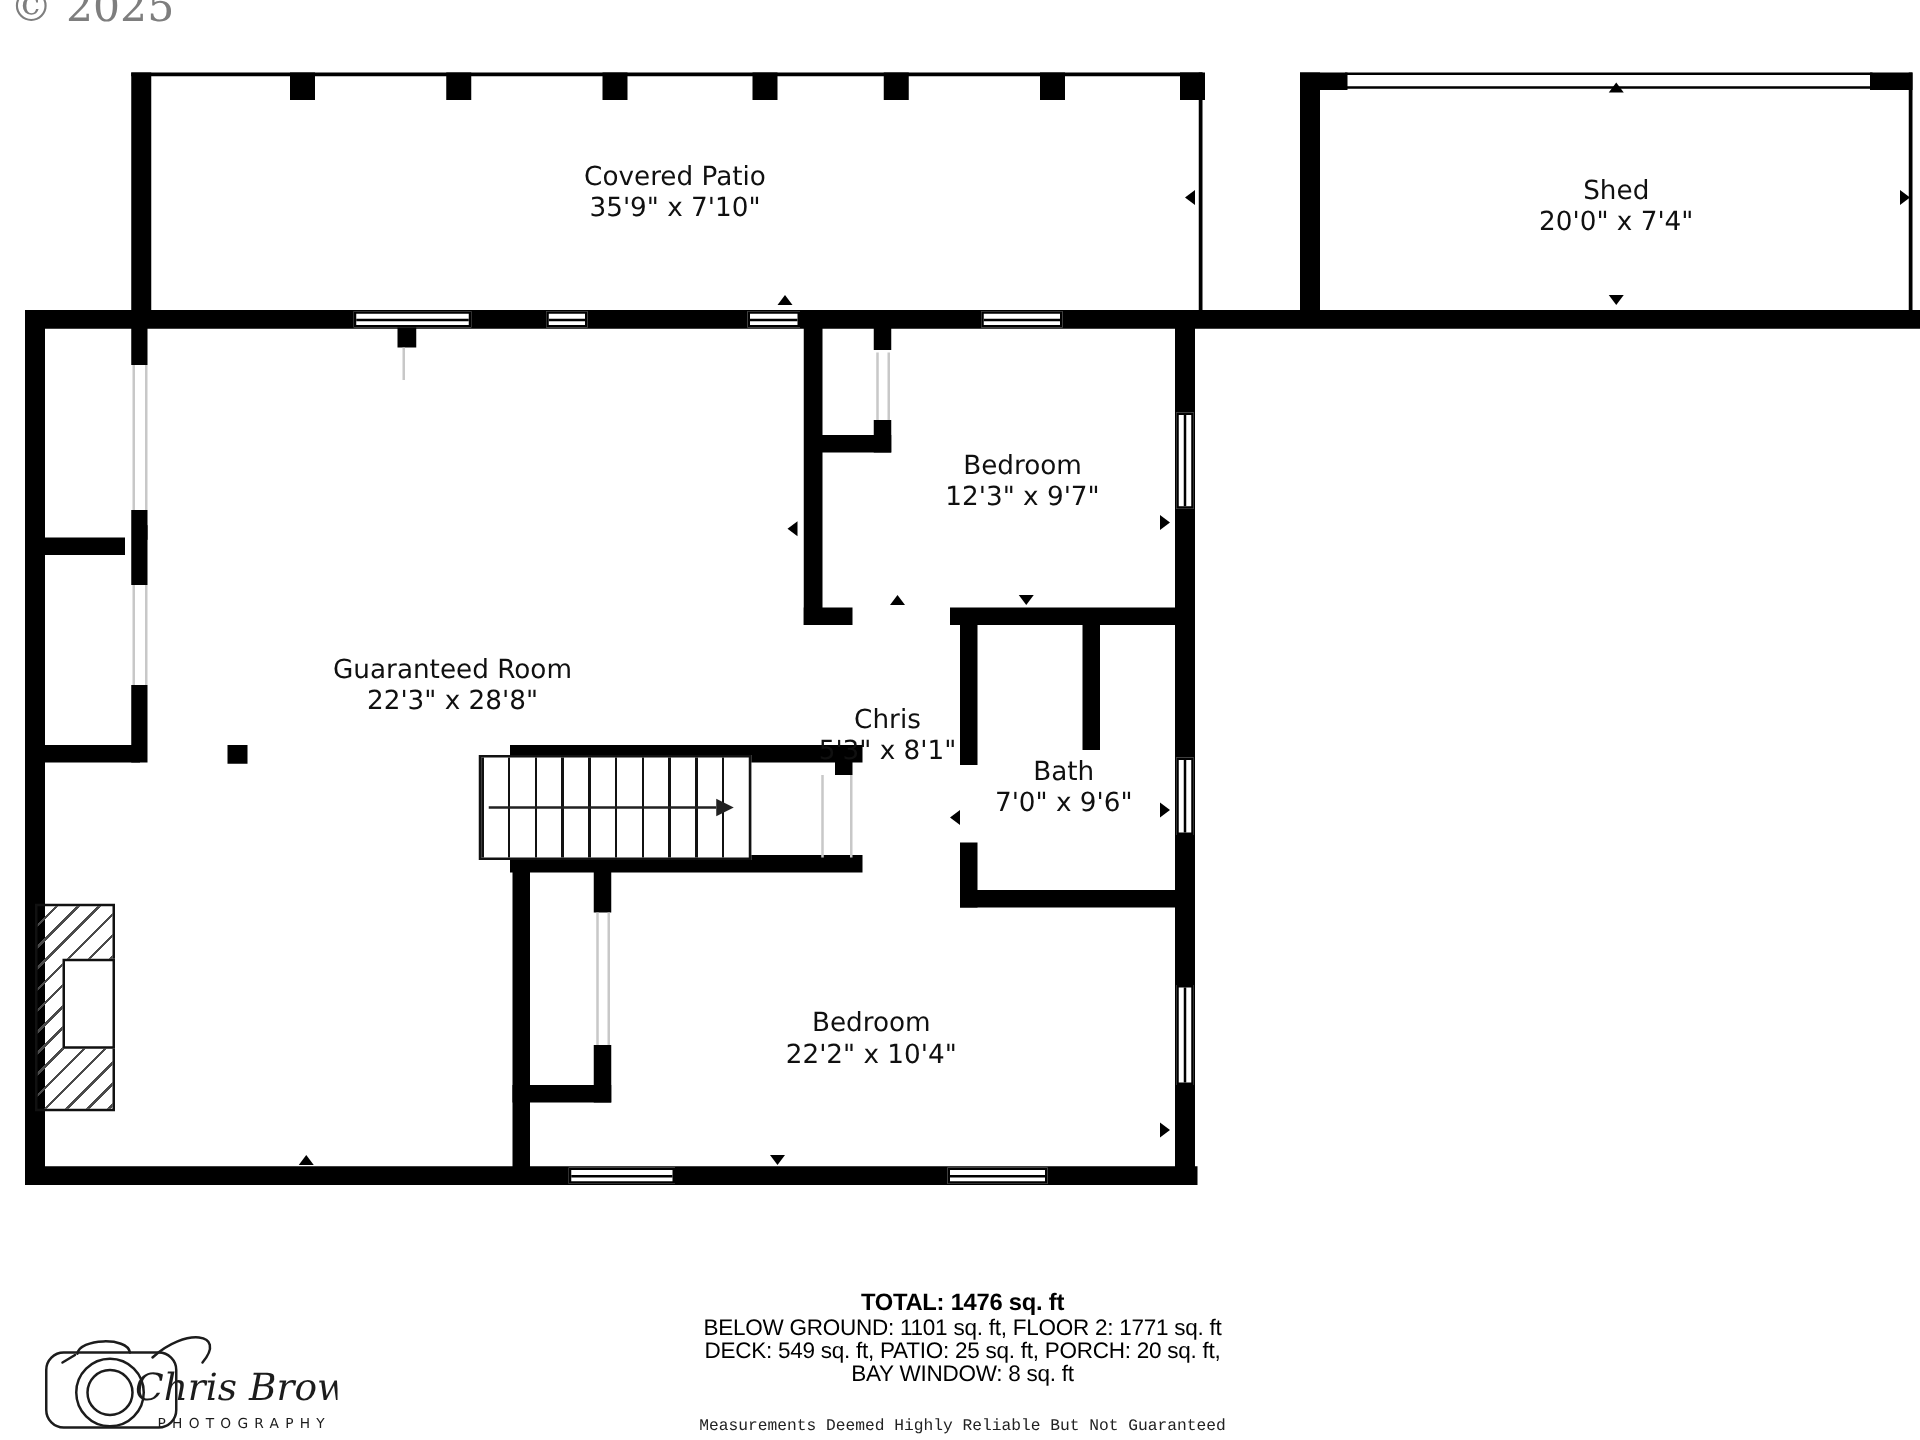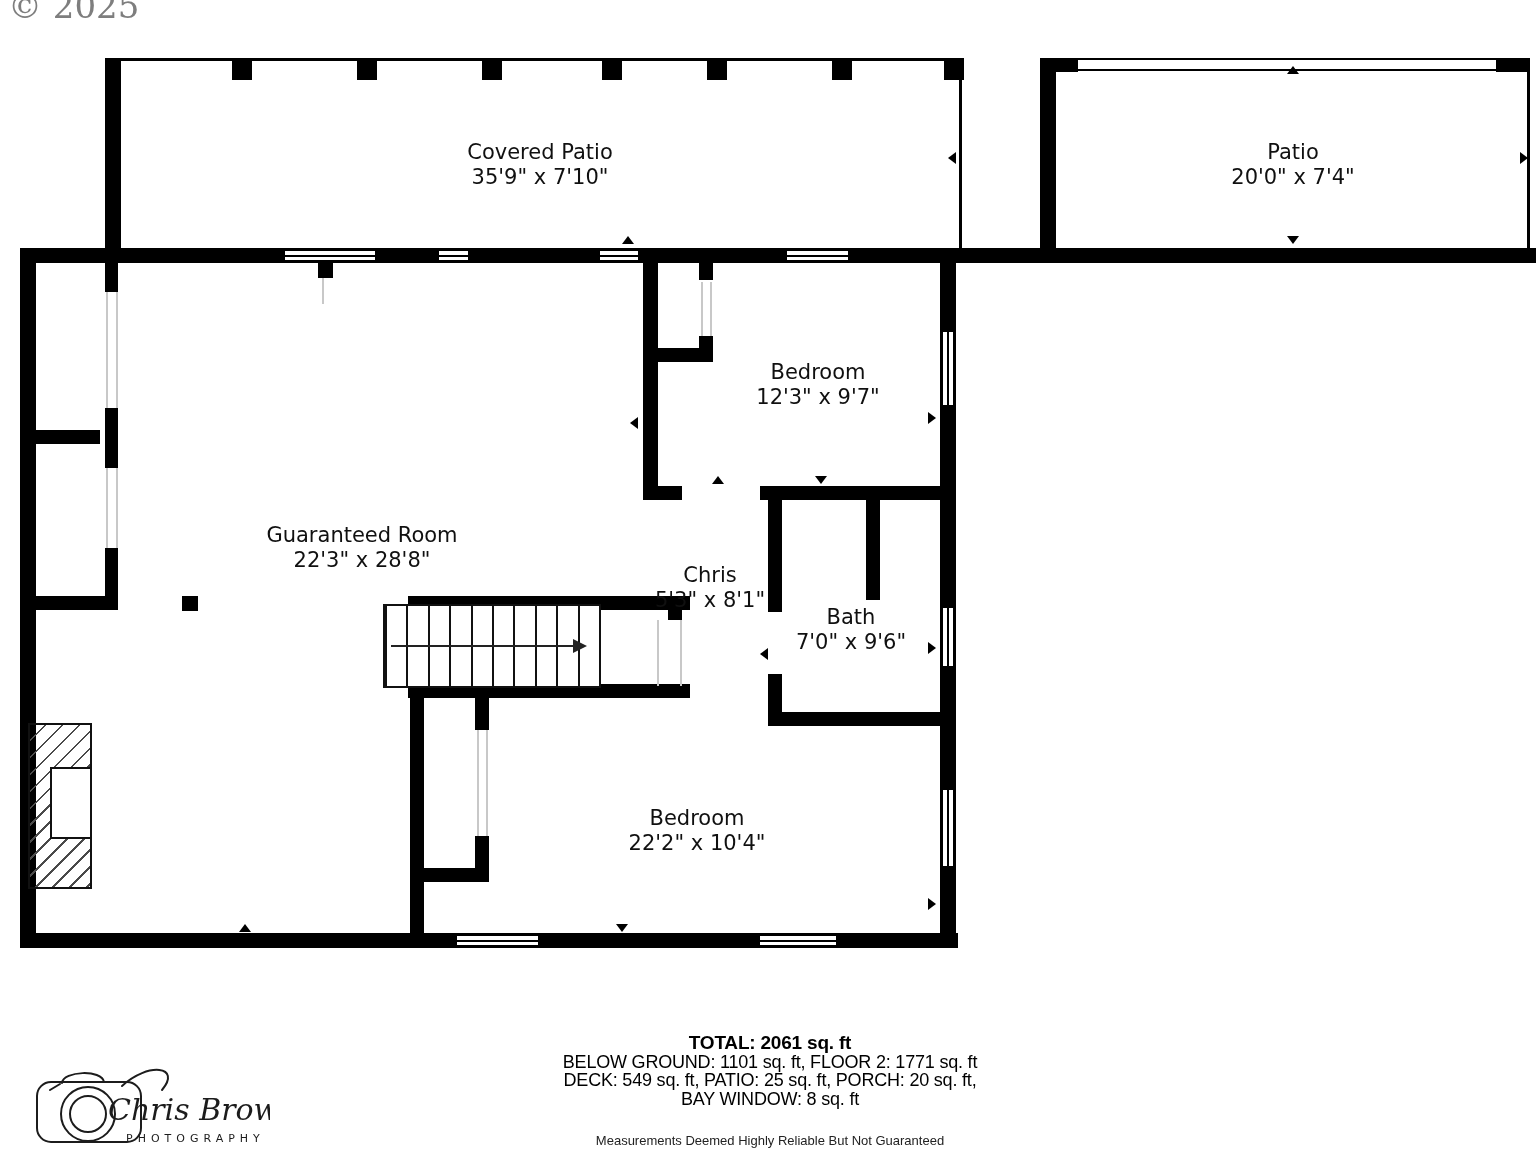--- a/index.html
+++ b/index.html
@@ -25,21 +25,21 @@
   .fireplace{position:absolute;left:28px;top:723px;width:64px;height:166px;border:2px solid #111;box-sizing:border-box;
           background:repeating-linear-gradient(135deg,transparent 0 10px,#4a4a4a 10px 12px);}
   .firebox{position:absolute;left:20px;top:42px;width:42px;height:72px;background:#fff;border:2px solid #111;box-sizing:border-box;}
   
   .room-label{position:absolute;text-align:center;font-size:21px;line-height:25px;color:#101010;}
   .copyright{position:absolute;left:8px;top:-14px;font-family:"DejaVu Serif",serif;font-size:34px;color:#7e7e7e;}
   .summary{position:absolute;left:300px;top:1034px;width:940px;text-align:center;
            font-family:"Liberation Sans",sans-serif;font-size:18px;line-height:18.5px;letter-spacing:-0.2px;color:#000;}
   .summary .total{font-weight:bold;font-size:19px;}
   .disclaimer{position:absolute;left:450px;top:1133px;width:640px;text-align:center;
-           font-family:Liberation Sans, sans-serif;font-size:13px;color:#222;}
+           font-family:Liberation Mono, monospace;font-size:13px;color:#222;}
   
   .ar{position:absolute;width:0;height:0;}
   .ar.up{border-left:6px solid transparent;border-right:6px solid transparent;border-bottom:8px solid #000;}
   .ar.down{border-left:6px solid transparent;border-right:6px solid transparent;border-top:8px solid #000;}
   .ar.left{border-top:6px solid transparent;border-bottom:6px solid transparent;border-right:8px solid #000;}
   .ar.right{border-top:6px solid transparent;border-bottom:6px solid transparent;border-left:8px solid #000;}
   .logo{position:absolute;left:30px;top:1056px;}
 </style>
 </head>
 <body>
@@ -145,26 +145,26 @@
   <div class="ar up" style="left:712px;top:476px"></div>
   <div class="ar down" style="left:815px;top:476px"></div>
   <div class="ar left" style="left:760px;top:648px"></div>
   <div class="ar right" style="left:928px;top:642px"></div>
   <div class="ar down" style="left:847px;top:714px"></div>
   <div class="ar up" style="left:621px;top:688px"></div>
   <div class="ar up" style="left:239px;top:924px"></div>
   <div class="ar down" style="left:616px;top:924px"></div>
   <div class="ar right" style="left:928px;top:898px"></div>
 
-  <div class="room-label" style="left:390px;top:140px;width:300px">
+  <div class="room-label" style="left:390px;top:129px;width:300px">
     <div>Covered Patio</div>
     <div>35'9" x 7'10"</div>
   </div>
   <div class="room-label" style="left:1168px;top:140px;width:250px">
-    <div>Patio</div>
+    <div>Shed</div>
     <div>20'0" x 7'4"</div>
   </div>
   <div class="room-label" style="left:693px;top:360px;width:250px">
     <div>Bedroom</div>
     <div>12'3" x 9'7"</div>
   </div>
   <div class="room-label" style="left:212px;top:523px;width:300px">
     <div>Guaranteed Room</div>
     <div>22'3" x 28'8"</div>
   </div>
@@ -175,21 +175,21 @@
   <div class="room-label" style="left:756px;top:605px;width:190px">
     <div>Bath</div>
     <div>7'0" x 9'6"</div>
   </div>
   <div class="room-label" style="left:572px;top:806px;width:250px">
     <div>Bedroom</div>
     <div>22'2" x 10'4"</div>
   </div>
 
   <div class="summary">
-    <div class="total">TOTAL: 2061 sq. ft</div>
+    <div class="total">TOTAL: 1476 sq. ft</div>
     <div>BELOW GROUND: 1101 sq. ft, FLOOR 2: 1771 sq. ft</div>
     <div>DECK: 549 sq. ft, PATIO: 25 sq. ft, PORCH: 20 sq. ft,</div>
     <div>BAY WINDOW: 8 sq. ft</div>
   </div>
   <div class="disclaimer">Measurements Deemed Highly Reliable But Not Guaranteed</div>
 
   <div class="logo">
     <svg width="240" height="96" viewBox="0 0 240 96">
       <g fill="none" stroke="#1c1c1c" stroke-width="2" stroke-linecap="round">
         <rect x="7" y="26" width="104" height="60" rx="14"></rect>

